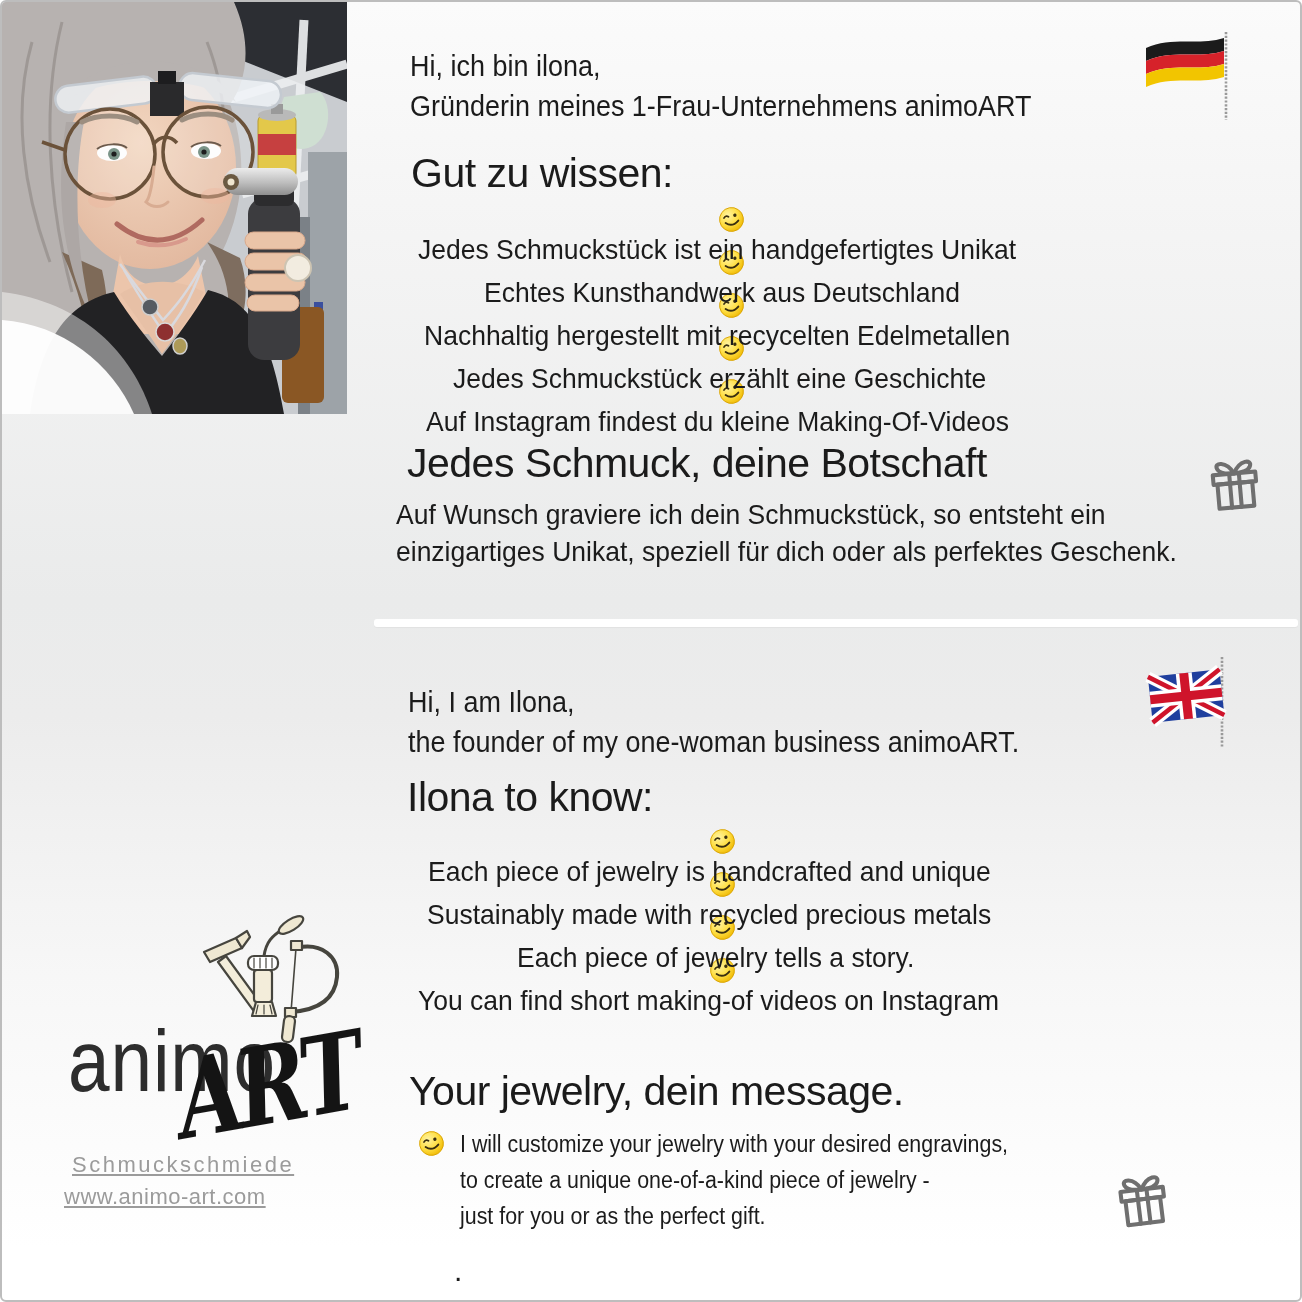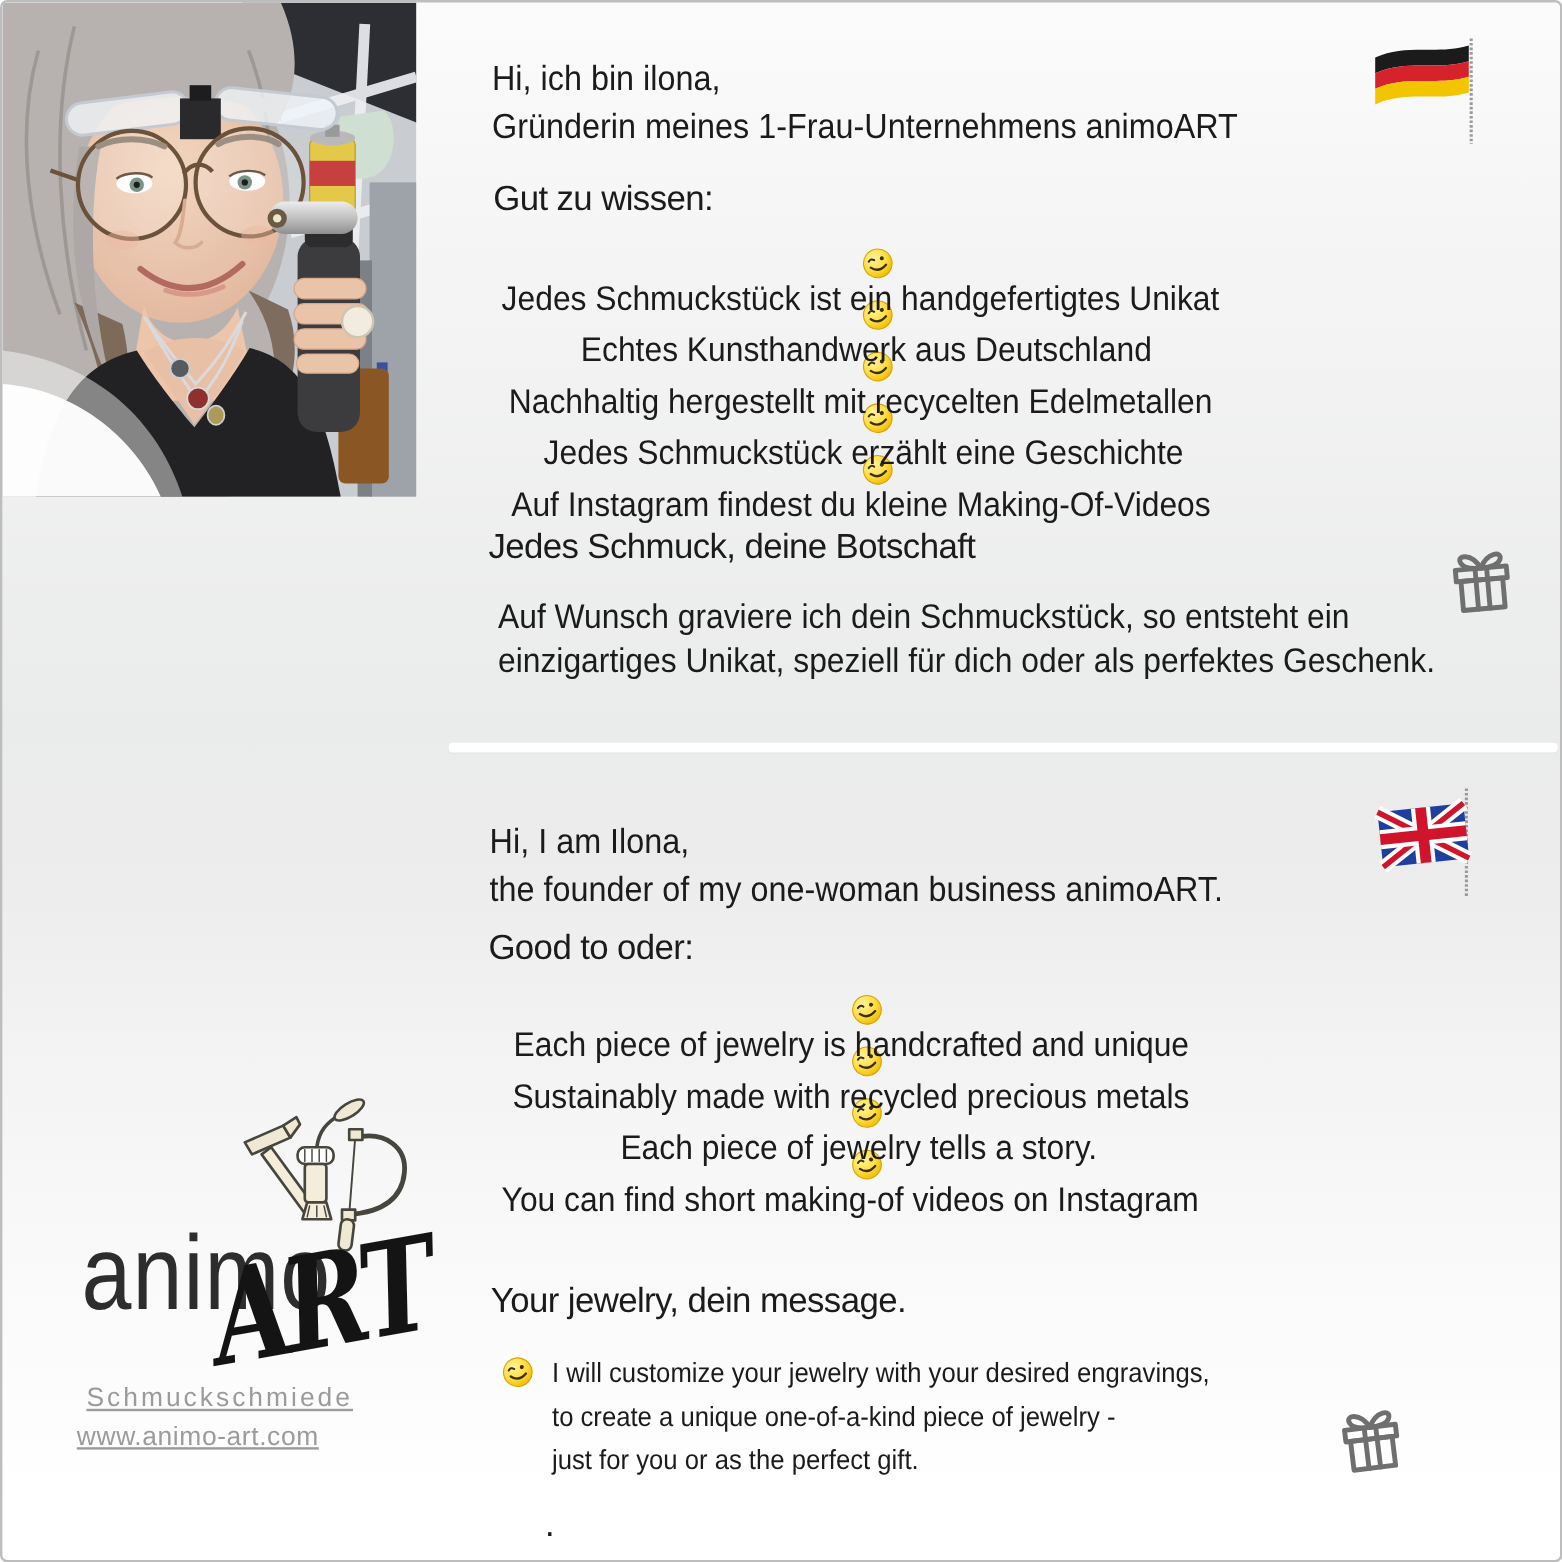--- a/index.html
+++ b/index.html
@@ -11,21 +11,21 @@
     border-radius:6px;
     overflow:hidden;
     background:linear-gradient(180deg,#fbfbfb 0%,#f4f4f4 18%,#eaebeb 46%,#ececec 55%,#f7f7f7 75%,#ffffff 96%);
     font-family:"Liberation Sans", sans-serif;
     color:#1b1b1b;
     -webkit-font-smoothing:antialiased;
   }
   .abs{position:absolute;}
   .cond{display:inline-block;transform:scaleX(.93);transform-origin:0 50%;white-space:nowrap;}
   .intro{font-size:29px;line-height:40px;}
-  .heading{font-size:29px;letter-spacing:-0.5px;}
+  .heading{font-size:41px;letter-spacing:-0.5px;}
   ul.bullets{list-style:none;margin:0;padding:0;}
   ul.bullets li{display:flex;align-items:center;height:43px;flex-direction:column;}
   ul.bullets li .smiley{width:27px;height:27px;flex:0 0 27px;margin-right:16px;}
   ul.bullets li span{font-size:28.5px;}
   .para{font-size:28.5px;line-height:37px;}
   .para3{font-size:23px;line-height:36px;}
   .last-bullet-icon{width:27px;height:27px;}
   .gift{width:62px;height:62px;}
   .gift1{transform:rotate(-5deg);}
   .gift2{transform:rotate(-7deg);}
@@ -225,21 +225,21 @@
     <li>
       <svg class="smiley">
           <use href="#sym-smiley"></use>
         </svg>
       <span class="cond">Auf Instagram findest du kleine Making-Of-Videos</span>
       </li>
   </ul>
 
   <div class="abs heading" style="left:405px;top:438px">Jedes Schmuck, deine Botschaft</div>
 
-  <div class="abs para" style="left:413px;top:494px">
+  <div class="abs para" style="left:394px;top:494px">
     <div><span class="cond">Auf Wunsch graviere ich dein Schmuckstück, so entsteht ein</span></div>
     <div><span class="cond">einzigartiges Unikat, speziell für dich oder als perfektes Geschenk.</span></div>
   </div>
 
   <svg class="abs gift gift1" style="left:1202px;top:452px">
       <use href="#sym-gift"></use>
     </svg>
 
   <div class="abs divider" style="left:372px;top:617px;width:924px;height:8px"></div>
 
@@ -260,21 +260,21 @@
       <rect x="39.5" y="26" width="9" height="46" fill="#cf142b"></rect>
       <rect x="8" y="44.5" width="72" height="9" fill="#cf142b"></rect>
     </g>
   </svg>
 
   <div class="abs intro" style="left:406px;top:680px">
     <div><span class="cond">Hi, I am Ilona,</span></div>
     <div><span class="cond">the founder of my one-woman business animoART.</span></div>
   </div>
 
-  <div class="abs heading" style="left:405px;top:772px">Good to oder:</div>
+  <div class="abs heading" style="left:405px;top:772px">Ilona to know:</div>
 
   <ul class="abs bullets" style="left:416px;top:826px">
     <li>
       <svg class="smiley">
           <use href="#sym-smiley"></use>
         </svg>
       <span class="cond">Each piece of jewelry is handcrafted and unique</span>
       </li>
     <li>
       <svg class="smiley">

